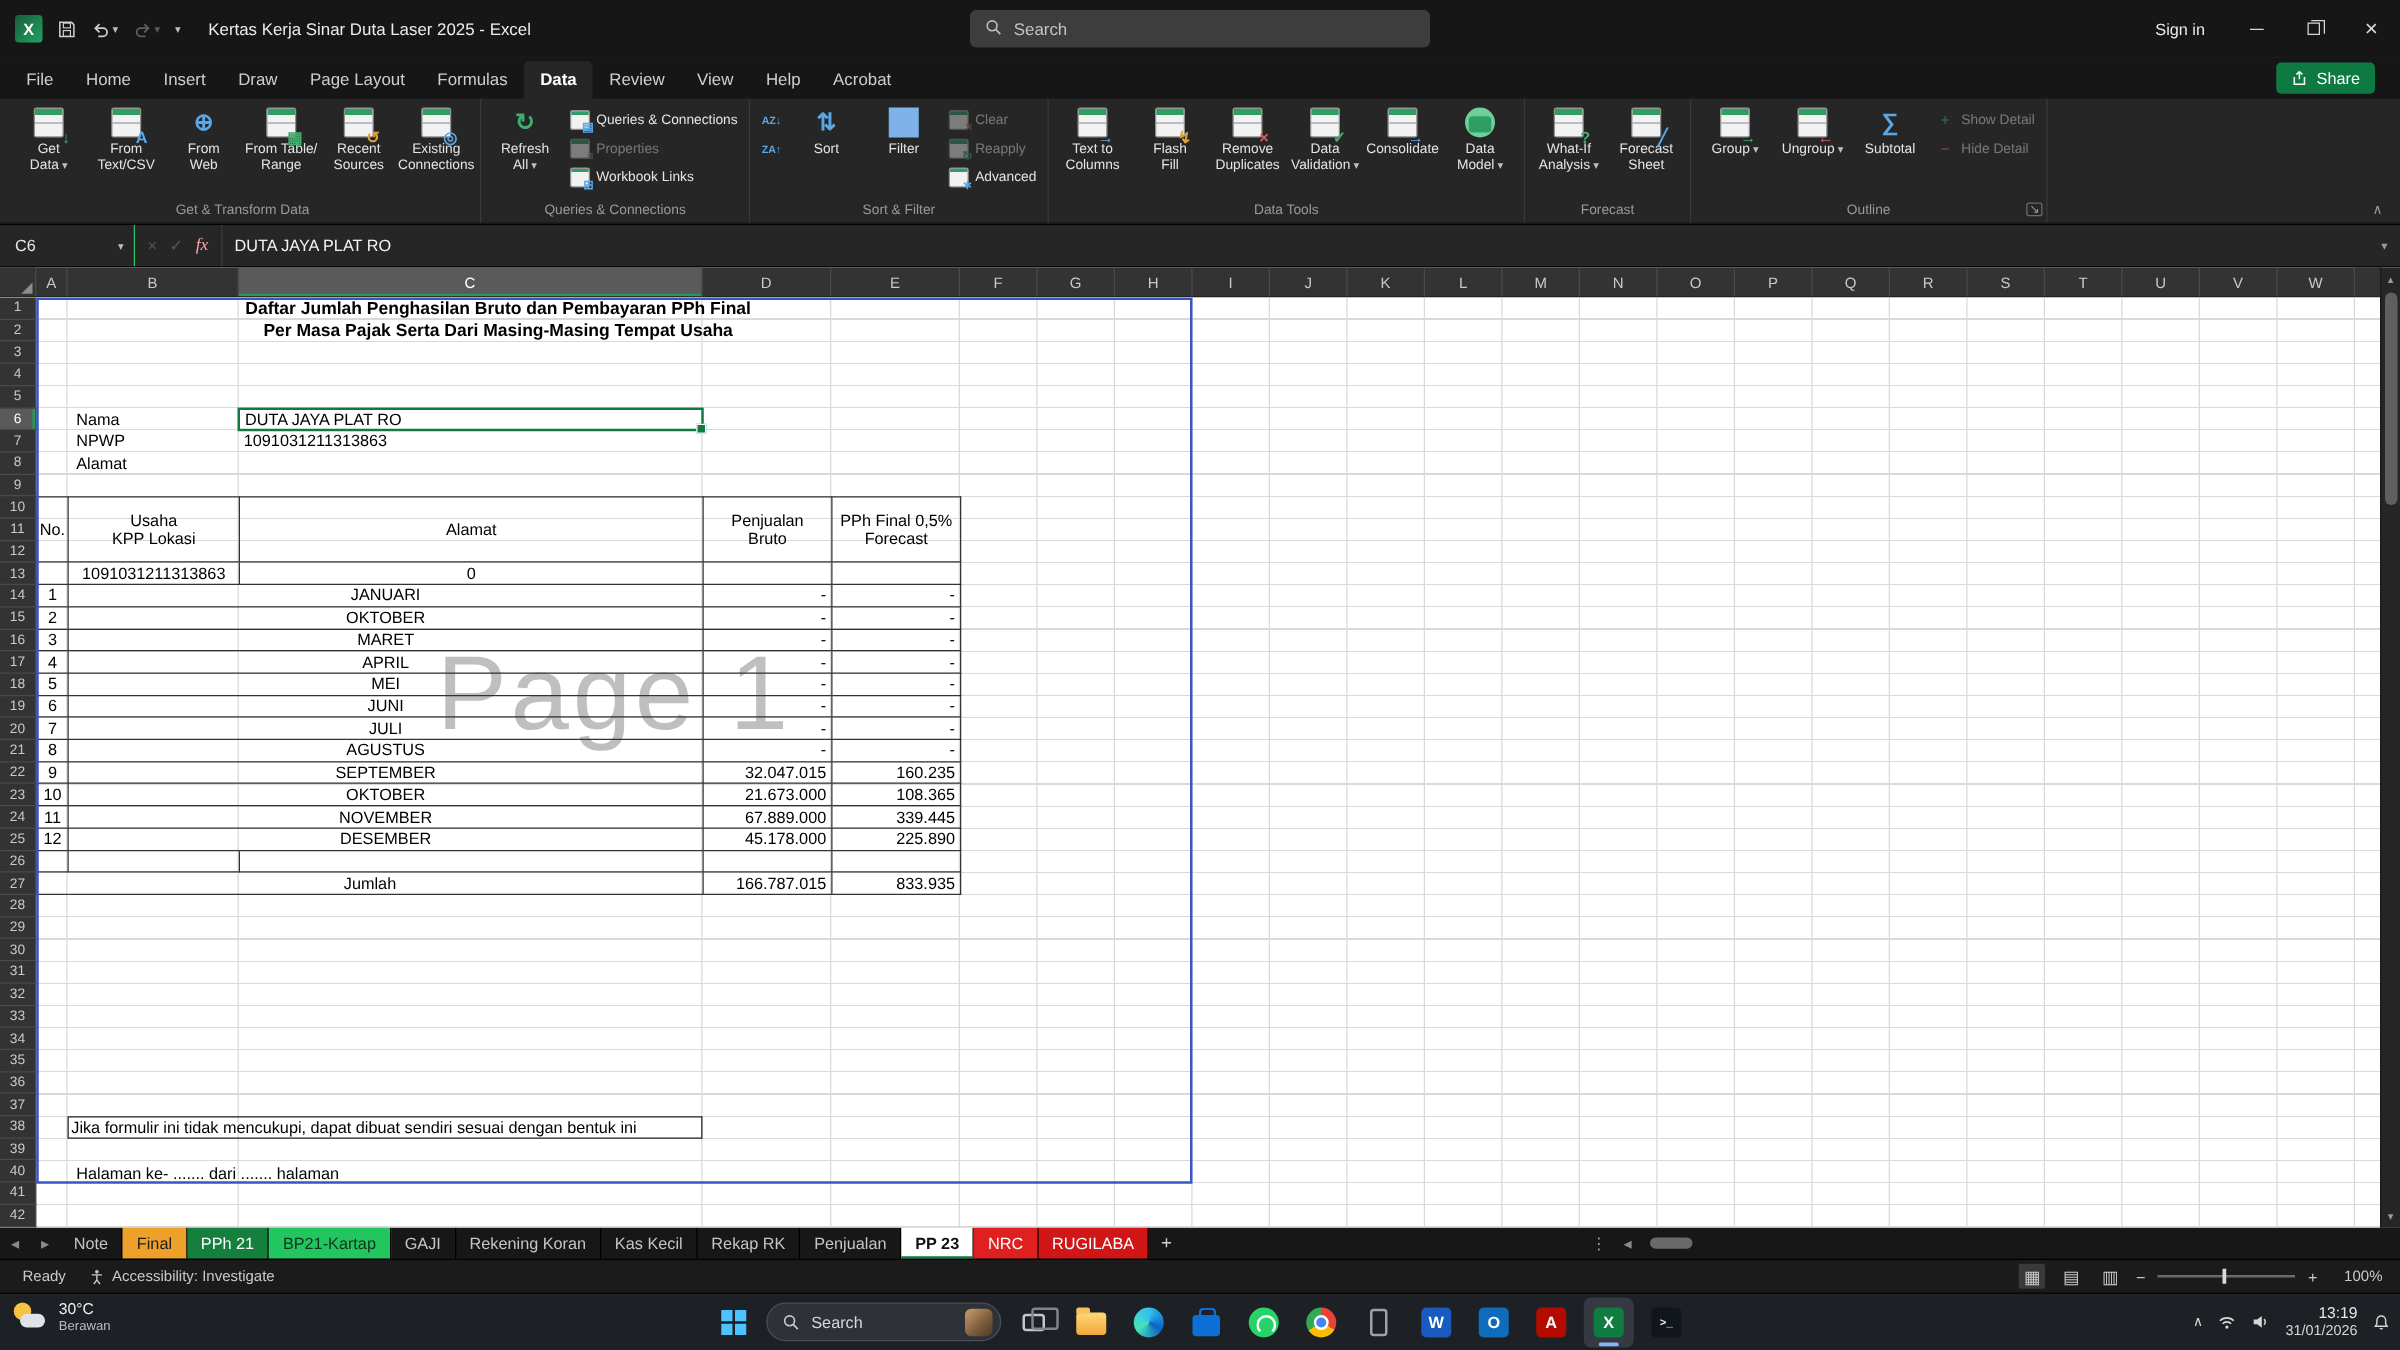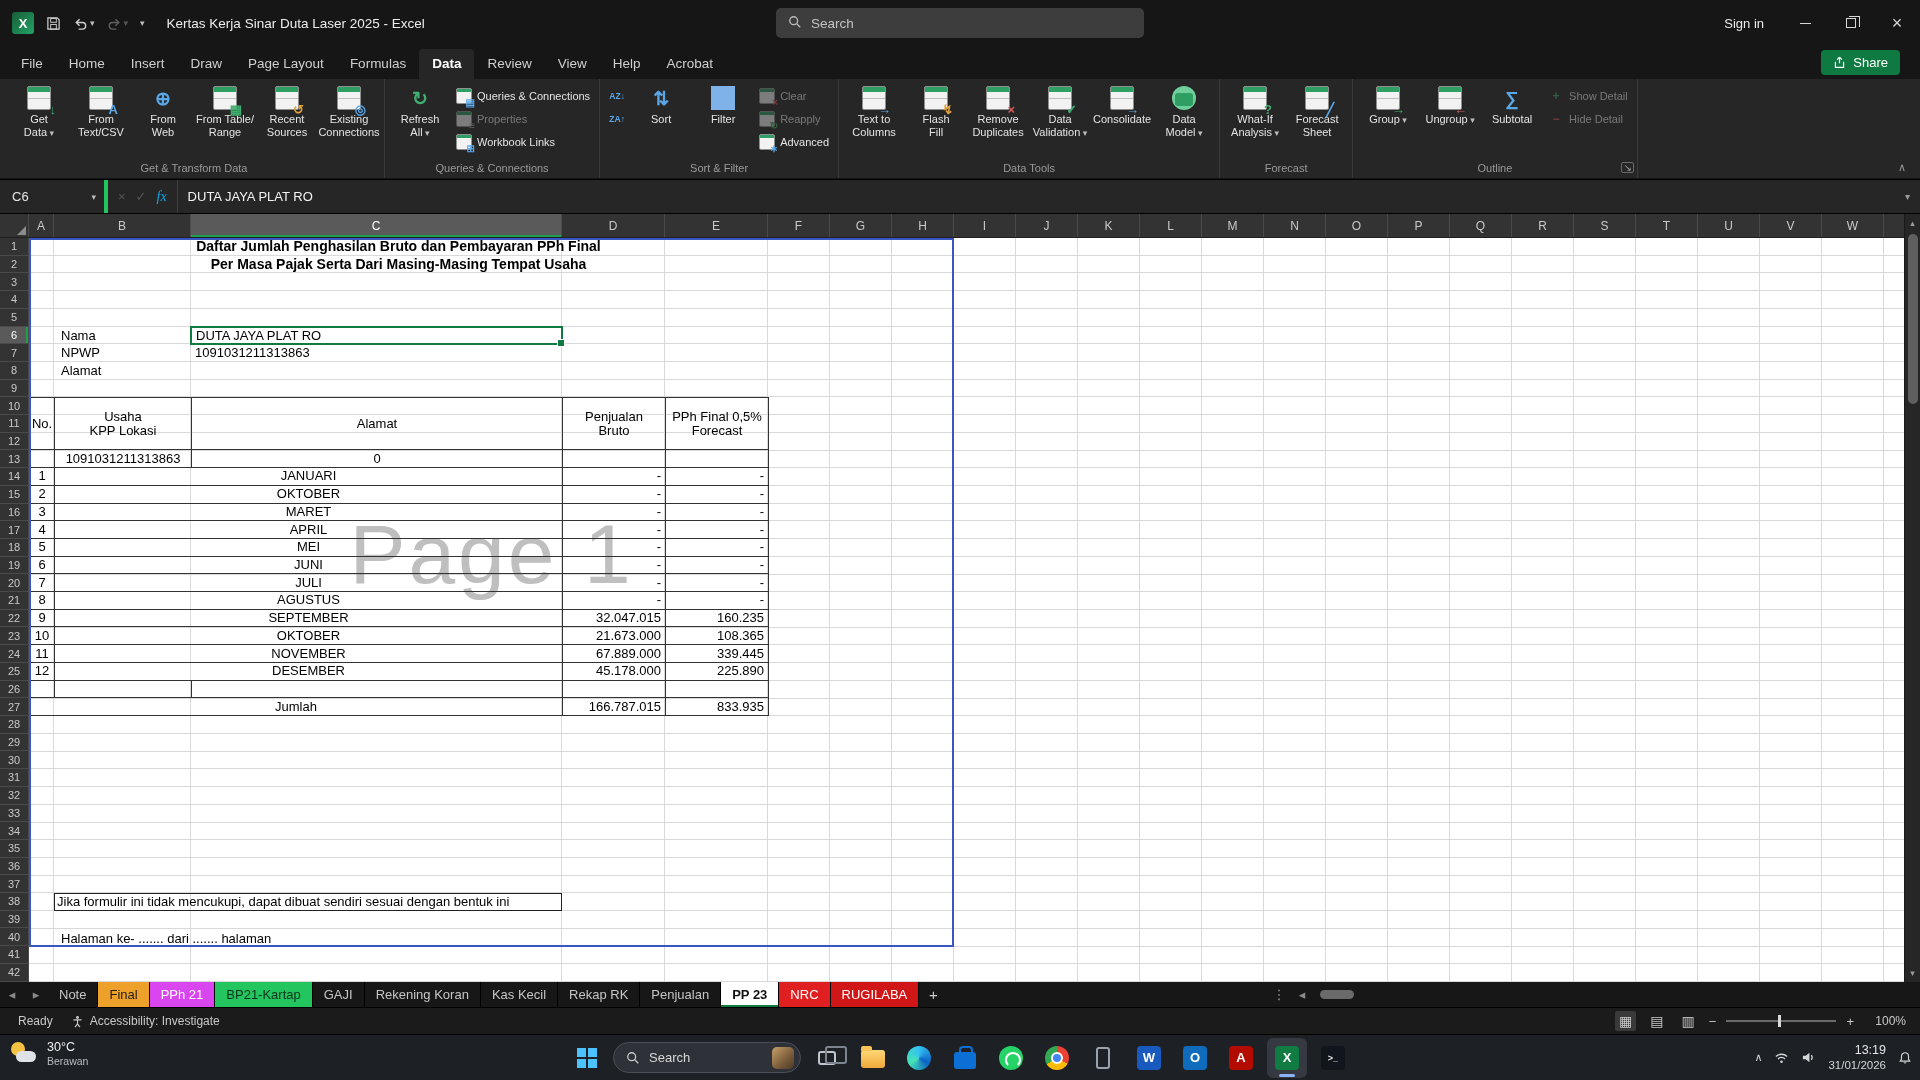--- a/index.html
+++ b/index.html
@@ -66,24 +66,24 @@
   .ic-filter::before { content:""; position:absolute; left:2px; top:3px; border:10px solid transparent; border-top:11px solid #7fb2e8; }
   .ic-filter::after { content:"" !important; position:absolute; left:11px; top:13px; width:3px; height:9px; background:#7fb2e8; }
   .ic-data-model::before { content:""; position:absolute; left:3px; top:7px; width:18px; height:13px; background:#2f9e63; border-radius:3px; }
   .ic-data-model::after { content:"" !important; position:absolute; left:3px; top:4px; width:18px; height:7px; background:#6fcf9a; border-radius:50%; }
   .ribbon-collapse { position:absolute; right:14px; bottom:4px; color:#9a9a9a; font-size:11px; }
 
   
   .fbar { height:35px; background:#262626; border-top:1px solid #000; border-bottom:1px solid #000;
     display:flex; align-items:center; color:#e6e6e6; flex:none; }
   .namebox { width:108px; height:100%; display:flex; align-items:center; padding-left:12px; font-size:13px;
-    border-right:4px solid #22c55e; position:relative; }
+    border-right:1px solid #22c55e; position:relative; }
   .namebox .ddc { position:absolute; right:8px; }
   .fb-btns { display:flex; align-items:center; gap:10px; padding:0 10px; color:#9a9a9a; font-size:13px; border-right:1px solid #3d3d3d; height:100%; }
-  .fx { font-family:"Liberation Serif", serif; font-style:italic; color:#0ea5e9; font-size:14px; }
+  .fx { font-family:"Liberation Serif", serif; font-style:italic; color:#fca5a5; font-size:14px; }
   .fvalue { flex:1; font-size:13px; color:#f2f2f2; padding-left:10px; }
   .fexpand { padding:0 10px; color:#9a9a9a; font-size:10px; }
 
   
   .sheet-area { height:768px; display:flex; flex:none; background:#fff; }
   .grid-zone { flex:1; display:flex; flex-direction:column; min-width:0; }
   .colhdrs { height:24px; display:flex; background:#333; border-bottom:1px solid #1f1f1f; flex:none; }
   .corner { width:29px; flex:none; border-right:1px solid #4a4a4a; position:relative; background:#333; }
   .corner::after { content:""; position:absolute; right:2px; bottom:2px; border-left:9px solid transparent; border-bottom:9px solid #8c8c8c; }
   .col-h { flex:none; display:flex; align-items:center; justify-content:center; font-size:12px; color:#c9c9c9;
@@ -708,21 +708,21 @@
       <div class="varrow">▾</div>
     </div>
   </div>
 
   <div class="tabsbar">
     <span class="tnav">◂</span>
     <span class="tnav">▸</span>
     <div id="stabs" style="display:flex;align-items:stretch;">
         <div class="stab">Note</div>
         <div class="stab" style="background: rgb(237, 161, 43); color: rgb(29, 29, 29);">Final</div>
-        <div class="stab" style="background: #d946ef; color: rgb(255, 255, 255);">PPh 21</div>
+        <div class="stab" style="background: #15803d; color: rgb(255, 255, 255);">PPh 21</div>
         <div class="stab" style="background: #22c55e; color: rgb(16, 51, 29);">BP21-Kartap</div>
         <div class="stab">GAJI</div>
         <div class="stab">Rekening Koran</div>
         <div class="stab">Kas Kecil</div>
         <div class="stab">Rekap RK</div>
         <div class="stab">Penjualan</div>
         <div class="stab active">PP 23</div>
         <div class="stab" style="background: rgb(224, 32, 32); color: rgb(255, 255, 255);">NRC</div>
         <div class="stab" style="background: rgb(208, 22, 22); color: #ffffff;">RUGILABA</div>
       </div>

